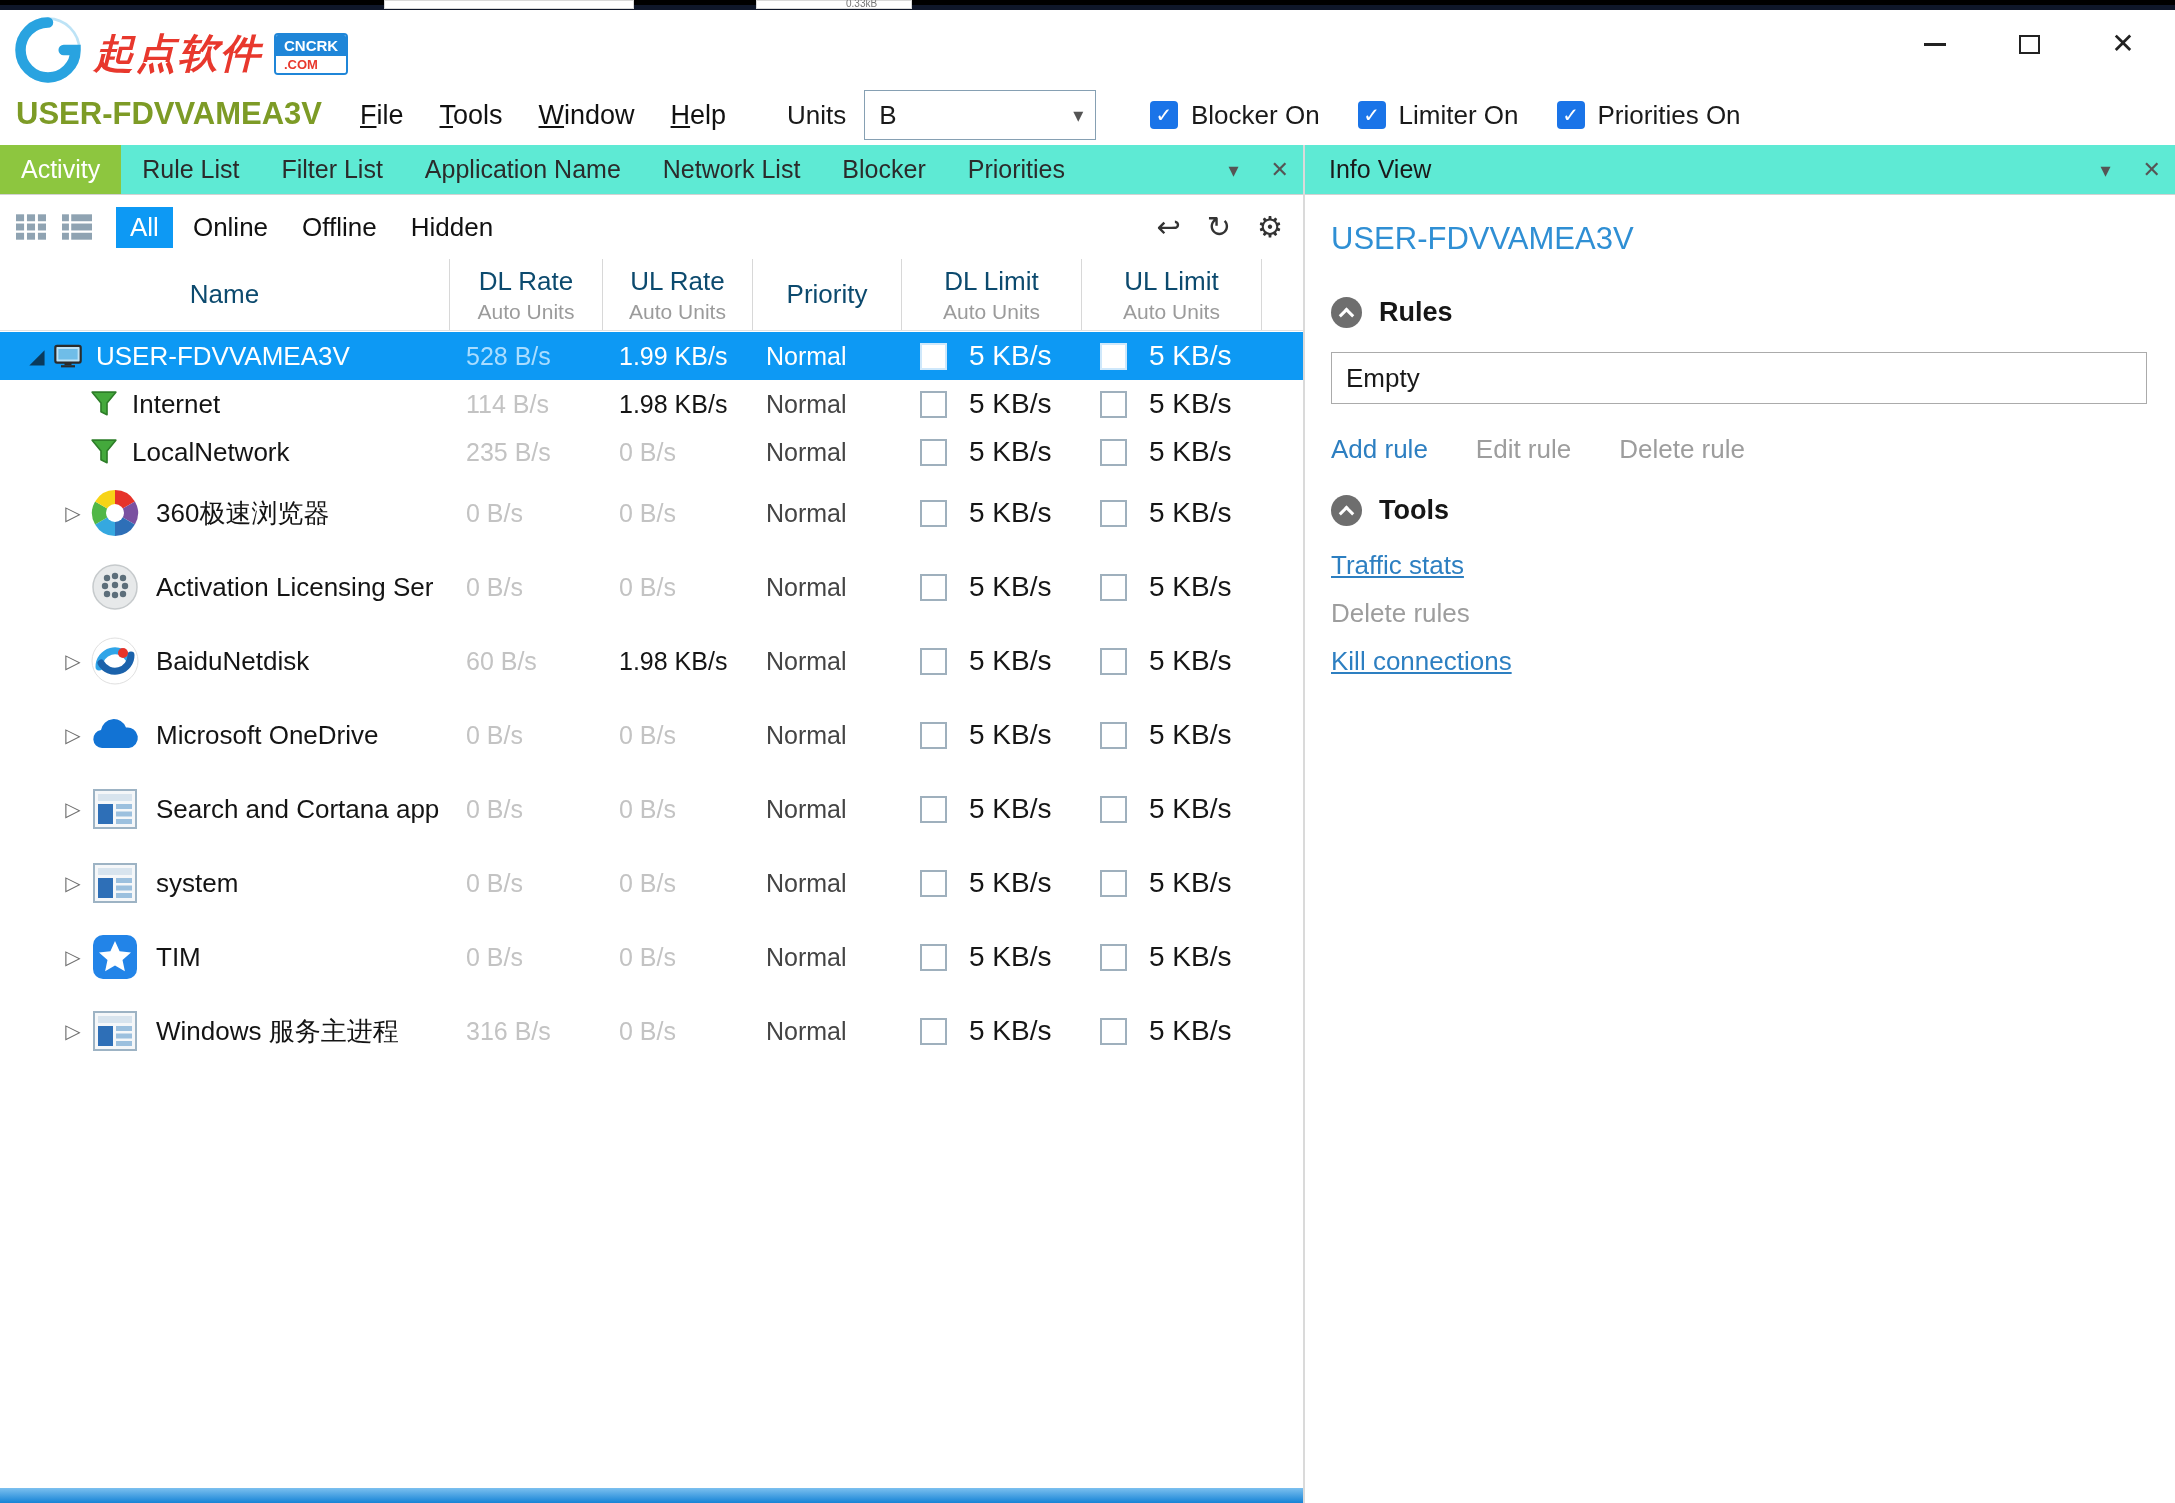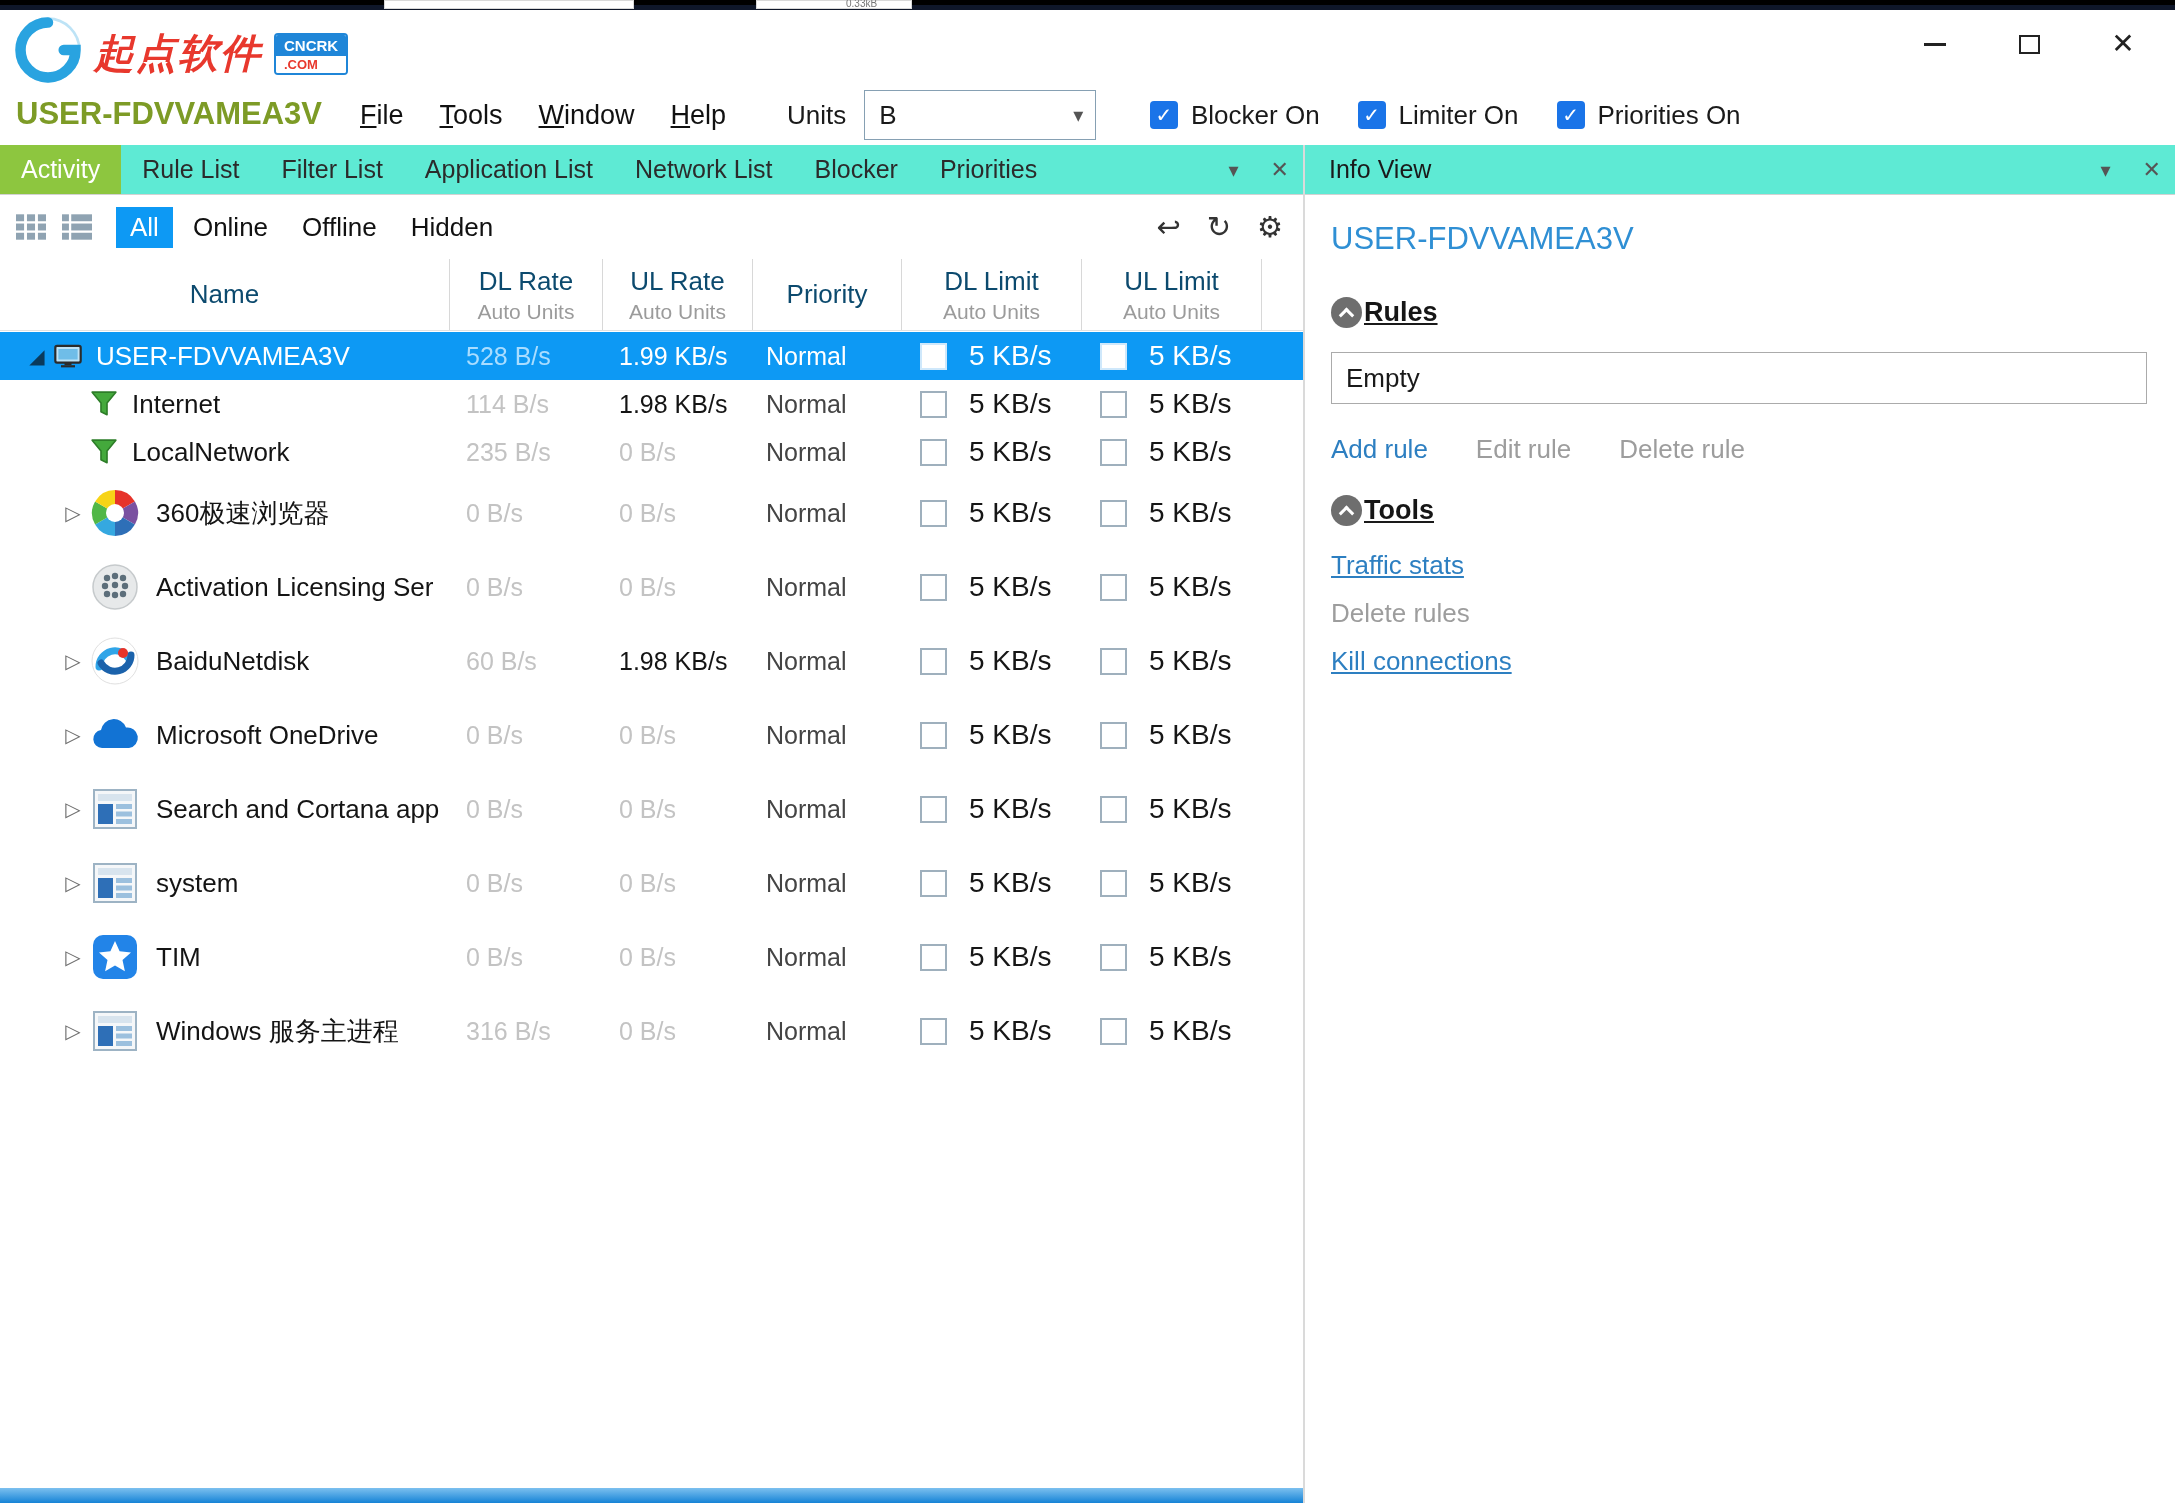--- a/index.html
+++ b/index.html
@@ -94,21 +94,21 @@
   .row.selected .cell-rate.dark{color:#fff;}
   .row.selected .cell-rate.dim{color:#a9ddff;}
   .row.selected .limit-cb{border-color:#cfe8fb;background:#fff;}
   .row.selected .arrow{color:#0a3a5c;}
 
   .bottom-strip{position:absolute;left:0;bottom:0;width:1303px;height:15px;background:linear-gradient(180deg,#7cc0ef,#1583d6);}
 
   
   .info-panel{position:absolute;left:1305px;top:185px;width:870px;height:1308px;padding:26px 28px 0 26px;background:#fff;}
   .info-title{font-size:31px;color:#2f8fd4;margin-bottom:40px;}
-  .section-head{display:flex;align-items:center;gap:2px;margin:30px 0 24px;text-decoration:underline;}
+  .section-head{display:flex;align-items:center;gap:17px;margin:30px 0 24px;}
   .circle-btn{width:31px;height:31px;border-radius:50%;background:#6e6e6e;display:flex;align-items:center;justify-content:center;flex:none;}
   .chev-up{width:11px;height:11px;border-top:3px solid #fff;border-left:3px solid #fff;transform:rotate(45deg) translate(2px,2px);}
   .section-label{font-size:27px;font-weight:bold;color:#161616;}
   .empty-box{width:100%;height:52px;border:1px solid #ababab;font-size:26px;display:flex;align-items:center;padding-left:14px;margin-bottom:30px;color:#1a1a1a;}
   .rule-actions{display:flex;gap:48px;font-size:26px;align-items:flex-end;}
   .link{color:#2d7fc1;cursor:pointer;}
   .link.disabled{color:#9d9d9d;}
   .tool-links{display:flex;flex-direction:column;gap:17px;font-size:26px;}
   .tool-links .link.enabled{text-decoration:underline;}
 </style>
@@ -175,21 +175,21 @@
       <div class="wc wc-close uicon">✕</div>
     </div>
   </div>
 
   <div class="tabbar">
     <div class="tabs-left">
       <div class="tab-list">
           <div class="tab active">Activity</div>
           <div class="tab">Rule List</div>
           <div class="tab">Filter List</div>
-          <div class="tab">Application List</div>
+          <div class="tab">Application Name</div>
           <div class="tab">Network List</div>
           <div class="tab">Blocker</div>
           <div class="tab">Priorities</div>
         </div>
       <div class="tabs-ctrl">
         <span class="chev uicon">▾</span>
         <span class="x uicon">✕</span>
       </div>
     </div>
     <div class="info-head">

